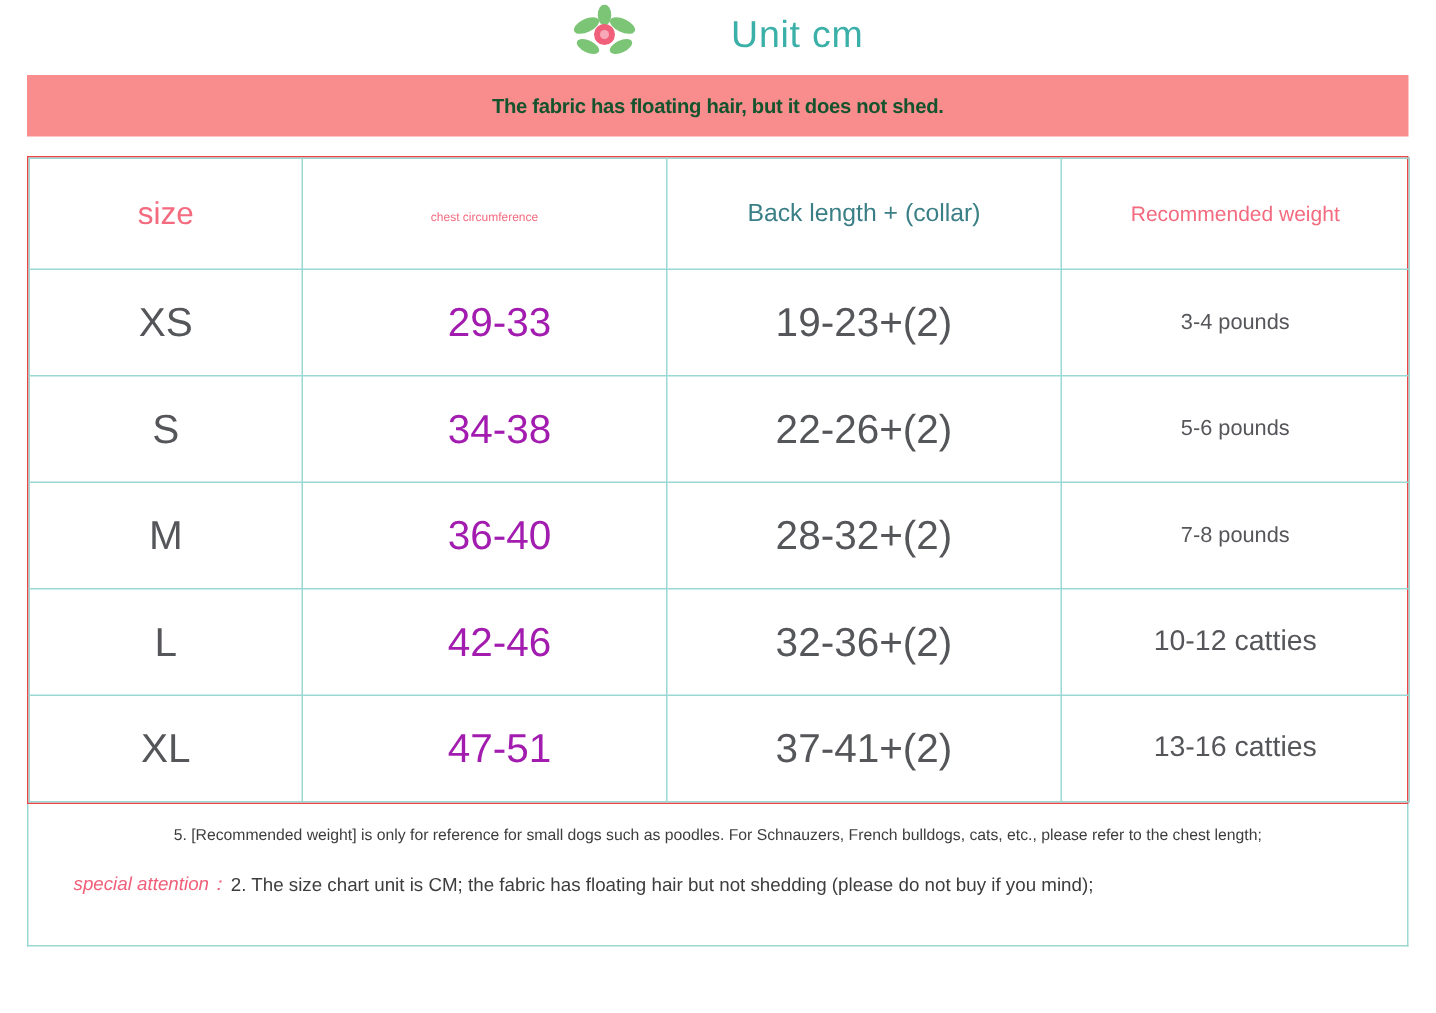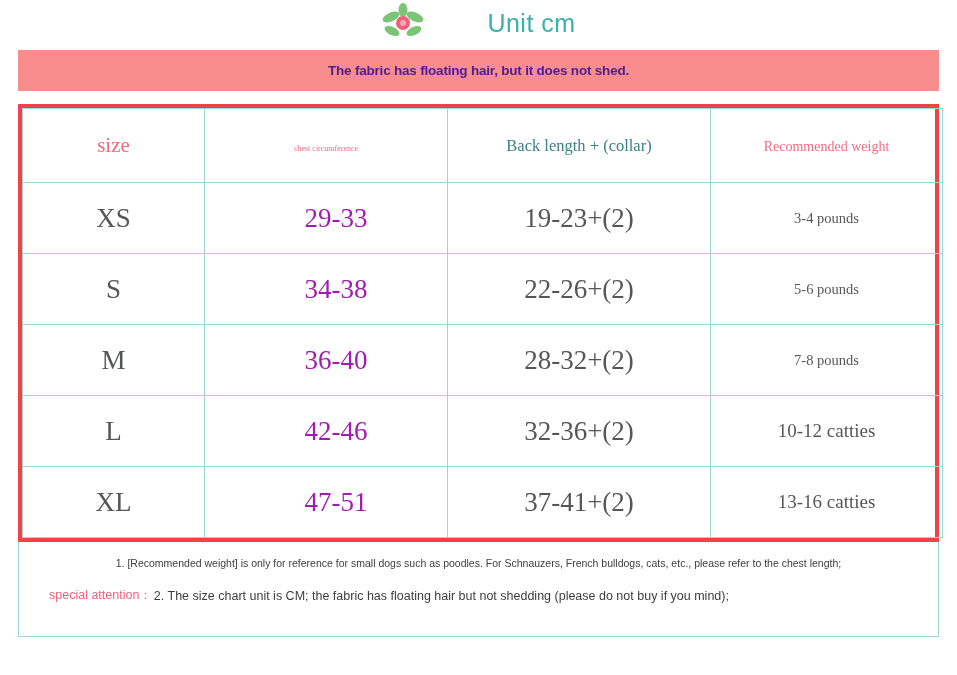--- a/index.html
+++ b/index.html
@@ -45,32 +45,31 @@
   
   .banner {
     margin: 4px 18px 0 18px;
     height: 41px;
     background: #f98d8d;
     display: flex;
     align-items: center;
     justify-content: center;
   }
   .banner-text {
-    color: #4c1d95;
+    color: #14532d;
     font-size: 13.5px;
     font-weight: 700;
     letter-spacing: -0.2px;
   }
 
   
   .table-wrap {
     margin: 13px 18px 0 18px;
-    border: 4px solid #ef4444;
+    border: 1px solid #ef4444;
     box-sizing: border-box;
-    font-family: Liberation Serif, serif;
   }
   table.size-table {
     border-collapse: collapse;
     width: 100%;
     table-layout: fixed;
   }
   table.size-table td {
     border: 1px solid #9ad8d4;
     text-align: center;
     vertical-align: middle;
@@ -156,20 +155,21 @@
     display: flex;
     align-items: center;
     justify-content: flex-start;
     padding-left: 30px;
     margin-bottom: 14px;
   }
   .special-attention {
     color: #f0607a;
     font-size: 12.5px;
     white-space: nowrap;
+    font-style: italic;
   }
   .note2 {
     font-size: 12.5px;
     color: #3d3d3d;
     margin-left: 2px;
   }
   .note3 {
     font-size: 12.5px;
     padding-left: 40px;
   }
@@ -248,20 +248,20 @@
           <td><span class="cell-size">XL</span></td>
           <td><span class="cell-chest">47-51</span></td>
           <td><span class="cell-back">37-41+(2)</span></td>
           <td><span class="cell-weight-lg">13-16 catties</span></td>
         </tr>
       </tbody>
     </table>
   </div>
 
   <div class="notes">
-    <div class="note-line note1">1. [Recommended weight] is only for reference for small dogs such as poodles. For Schnauzers, French bulldogs, cats, etc., please refer to the chest length;</div>
+    <div class="note-line note1">5. [Recommended weight] is only for reference for small dogs such as poodles. For Schnauzers, French bulldogs, cats, etc., please refer to the chest length;</div>
     <div class="note2-row">
       <span class="special-attention">special attention：</span>
       <span class="note2">2. The size chart unit is CM; the fabric has floating hair but not shedding (please do not buy if you mind);</span>
     </div>
   </div>
 
 </div>
 
 </body></html>

